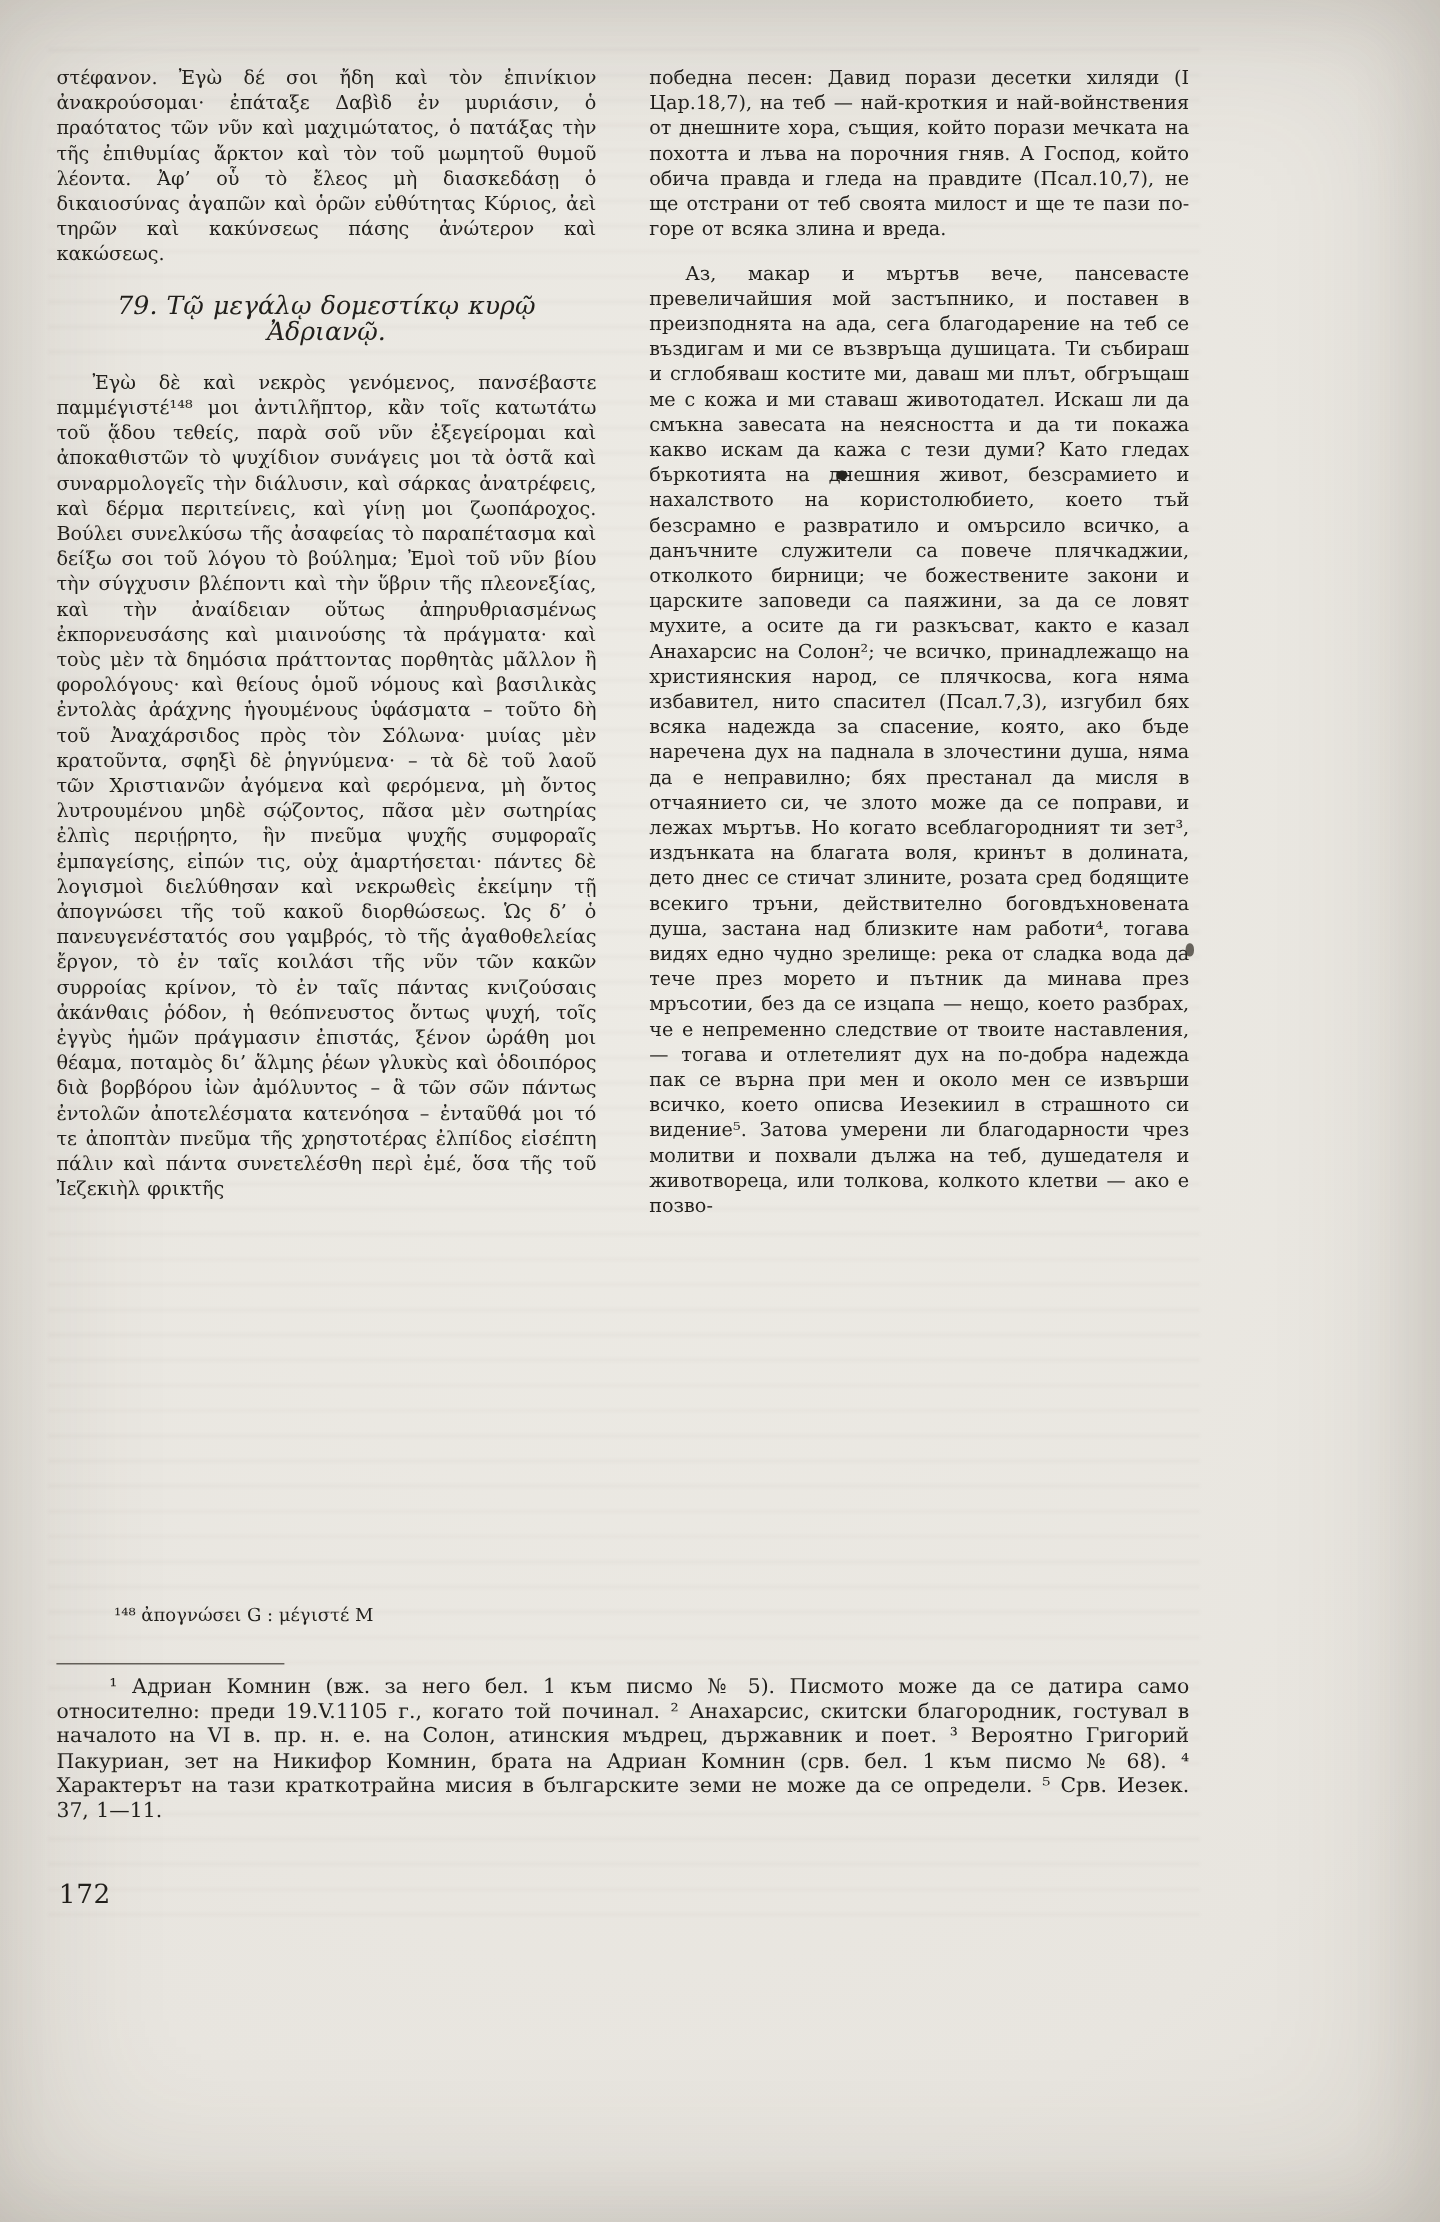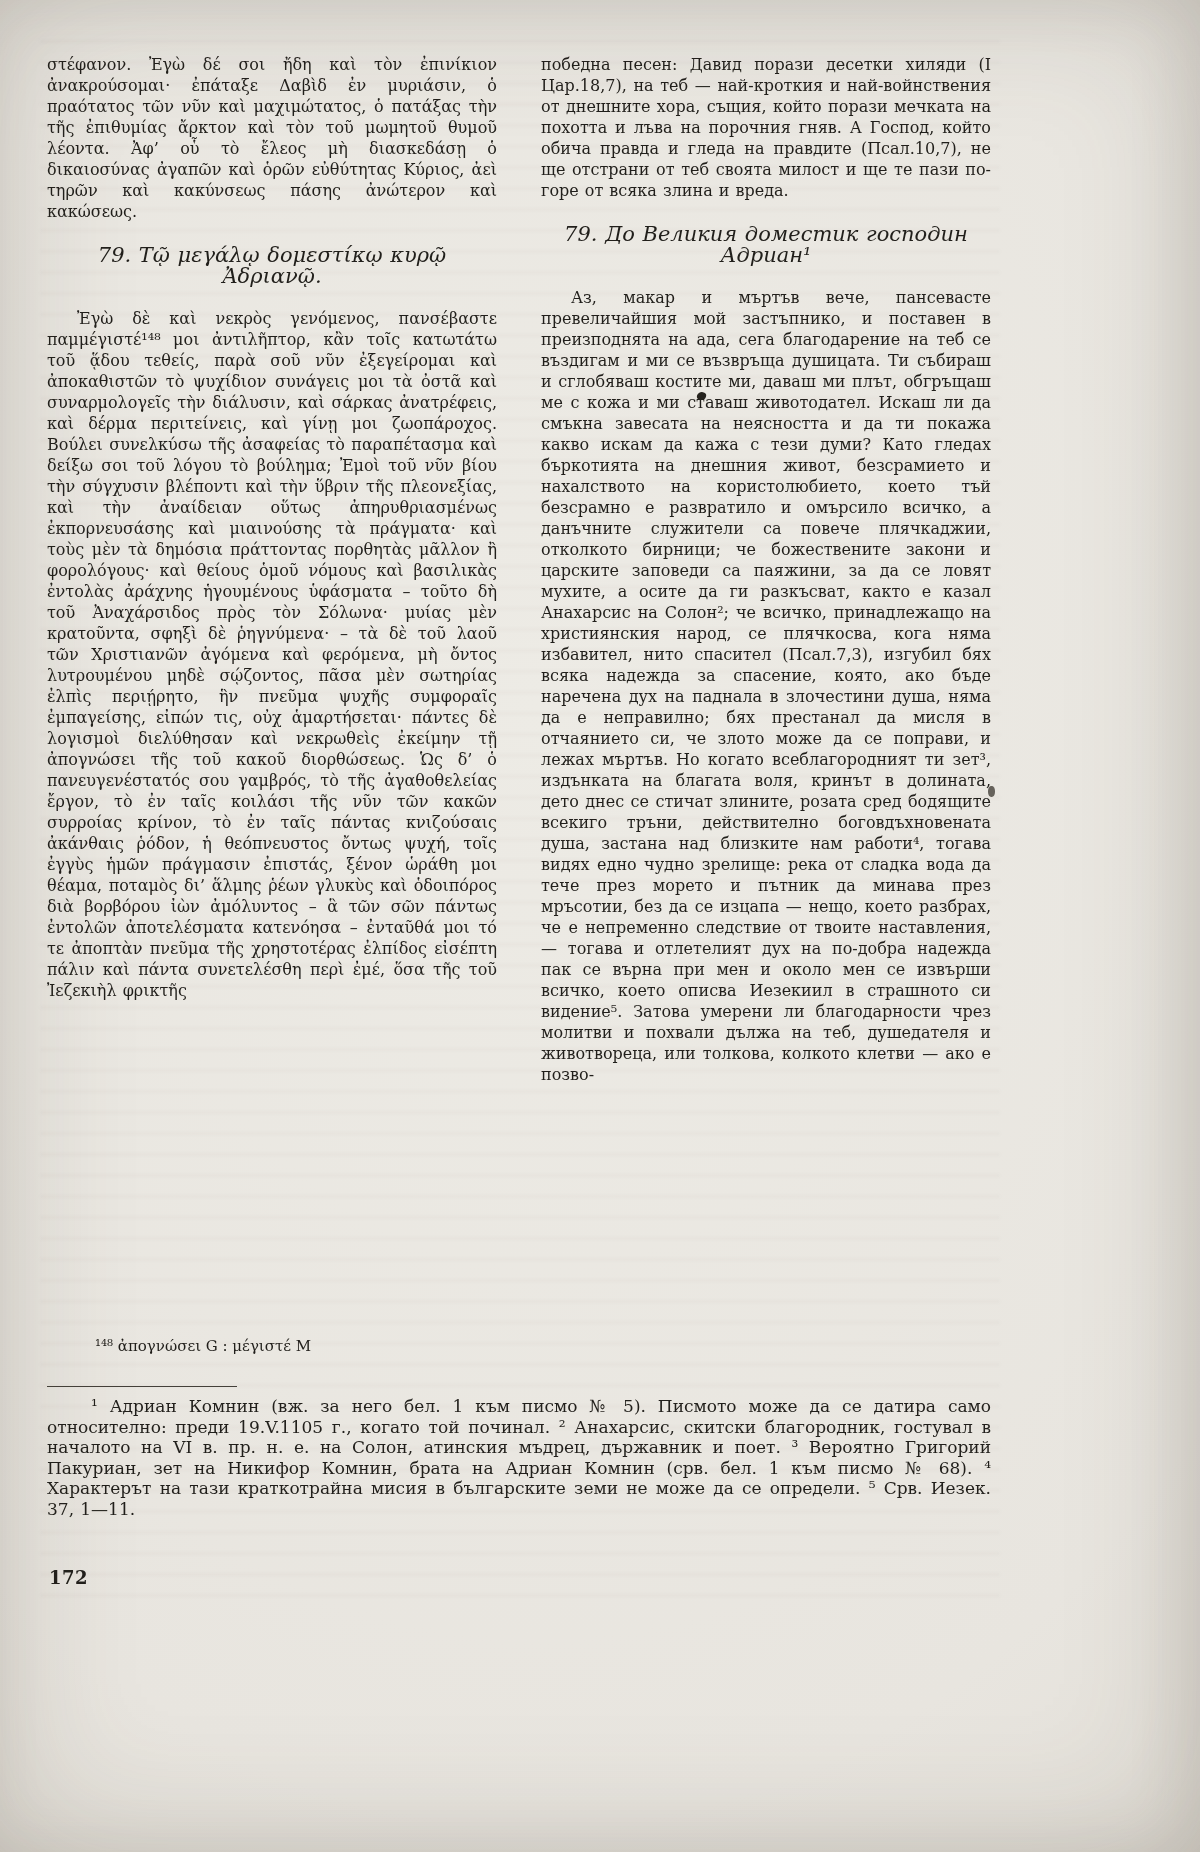--- a/index.html
+++ b/index.html
@@ -51,21 +51,21 @@
     border-top: 1px solid #44403a; z-index: 2;
   }
   .footnotes {
     position: absolute; left: 47px; top: 1396px; width: 944px; margin: 0;
     font-size: 17px; line-height: 20.6px;
     text-align: justify; text-indent: 44px;
     word-spacing: .05em; z-index: 2;
   }
   .page-number {
     position: absolute; left: 49px; top: 1567px;
-    font-size: 18px; letter-spacing: .5px; z-index: 2; font-weight: bold;
+    font-size: 22px; letter-spacing: .5px; z-index: 2;
   }
   .speck-a {
     position: absolute; left: 697px; top: 392px; width: 9px; height: 8px;
     background: #26231e; border-radius: 60% 40% 55% 45%;
     transform: rotate(15deg); z-index: 3;
   }
   .speck-b {
     position: absolute; left: 988px; top: 786px; width: 7px; height: 11px;
     background: #3a352d; border-radius: 45%; opacity: .75; z-index: 3;
   }
@@ -79,21 +79,20 @@
   <div class="columns">
 
     <section class="col">
       <p class="p0">στέφανον. Ἐγὼ δέ σοι ἤδη καὶ τὸν ἐπινίκιον ἀνακρούσομαι· ἐπάταξε Δαβὶδ ἐν μυριάσιν, ὁ πραότατος τῶν νῦν καὶ μαχιμώτατος, ὁ πατάξας τὴν τῆς ἐπιθυμίας ἄρκτον καὶ τὸν τοῦ μωμητοῦ θυμοῦ λέοντα. Ἀφ’ οὗ τὸ ἔλεος μὴ διασκεδάσῃ ὁ δικαιοσύνας ἀγαπῶν καὶ ὁρῶν εὐθύτητας Κύριος, ἀεὶ τηρῶν καὶ κακύνσεως πάσης ἀνώτερον καὶ κακώσεως.</p>
       <h2 class="heading">79. Τῷ μεγάλῳ δομεστίκῳ κυρῷ Ἀδριανῷ.</h2>
       <p class="p0 indent">Ἐγὼ δὲ καὶ νεκρὸς γενόμενος, πανσέβαστε παμμέγιστέ¹⁴⁸ μοι ἀντιλῆπτορ, κἂν τοῖς κατωτάτω τοῦ ᾅδου τεθείς, παρὰ σοῦ νῦν ἐξεγείρομαι καὶ ἀποκαθιστῶν τὸ ψυχίδιον συνάγεις μοι τὰ ὀστᾶ καὶ συναρμολογεῖς τὴν διάλυσιν, καὶ σάρκας ἀνατρέφεις, καὶ δέρμα περιτείνεις, καὶ γίνῃ μοι ζωοπάροχος. Βούλει συνελκύσω τῆς ἀσαφείας τὸ παραπέτασμα καὶ δείξω σοι τοῦ λόγου τὸ βούλημα; Ἐμοὶ τοῦ νῦν βίου τὴν σύγχυσιν βλέποντι καὶ τὴν ὕβριν τῆς πλεονεξίας, καὶ τὴν ἀναίδειαν οὕτως ἀπηρυθριασμένως ἐκπορνευσάσης καὶ μιαινούσης τὰ πράγματα· καὶ τοὺς μὲν τὰ δημόσια πράττοντας πορθητὰς μᾶλλον ἢ φορολόγους· καὶ θείους ὁμοῦ νόμους καὶ βασιλικὰς ἐντολὰς ἀράχνης ἡγουμένους ὑφάσματα – τοῦτο δὴ τοῦ Ἀναχάρσιδος πρὸς τὸν Σόλωνα· μυίας μὲν κρατοῦντα, σφηξὶ δὲ ῥηγνύμενα· – τὰ δὲ τοῦ λαοῦ τῶν Χριστιανῶν ἀγόμενα καὶ φερόμενα, μὴ ὄντος λυτρουμένου μηδὲ σῴζοντος, πᾶσα μὲν σωτηρίας ἐλπὶς περιῄρητο, ἣν πνεῦμα ψυχῆς συμφοραῖς ἐμπαγείσης, εἰπών τις, οὐχ ἁμαρτήσεται· πάντες δὲ λογισμοὶ διελύθησαν καὶ νεκρωθεὶς ἐκείμην τῇ ἀπογνώσει τῆς τοῦ κακοῦ διορθώσεως. Ὡς δ’ ὁ πανευγενέστατός σου γαμβρός, τὸ τῆς ἀγαθοθελείας ἔργον, τὸ ἐν ταῖς κοιλάσι τῆς νῦν τῶν κακῶν συρροίας κρίνον, τὸ ἐν ταῖς πάντας κνιζούσαις ἀκάνθαις ῥόδον, ἡ θεόπνευστος ὄντως ψυχή, τοῖς ἐγγὺς ἡμῶν πράγμασιν ἐπιστάς, ξένον ὡράθη μοι θέαμα, ποταμὸς δι’ ἅλμης ῥέων γλυκὺς καὶ ὁδοιπόρος διὰ βορβόρου ἰὼν ἀμόλυντος – ἃ τῶν σῶν πάντως ἐντολῶν ἀποτελέσματα κατενόησα – ἐνταῦθά μοι τό τε ἀποπτὰν πνεῦμα τῆς χρηστοτέρας ἐλπίδος εἰσέπτη πάλιν καὶ πάντα συνετελέσθη περὶ ἐμέ, ὅσα τῆς τοῦ Ἰεζεκιὴλ φρικτῆς</p>
     </section>
 
     <section class="col">
       <p class="p0">победна песен: Давид порази десетки хиляди (I Цар.18,7), на теб — най-кроткия и най-войнствения от днешните хора, същия, който порази мечката на похотта и лъва на порочния гняв. А Господ, който обича правда и гледа на правдите (Псал.10,7), не ще отстрани от теб своята милост и ще те пази по-горе от всяка злина и вреда.</p>
-      <h2 class="heading">79. До Великия доместик господин Адриан¹</h2>
       <p class="p0 indent">Аз, макар и мъртъв вече, пансевасте превеличайшия мой застъпнико, и поставен в преизподнята на ада, сега благодарение на теб се въздигам и ми се възвръща душицата. Ти събираш и сглобяваш костите ми, даваш ми плът, обгръщаш ме с кожа и ми ставаш животодател. Искаш ли да смъкна завесата на неясността и да ти покажа какво искам да кажа с тези думи? Като гледах бъркотията на днешния живот, безсрамието и нахалството на користолюбието, което тъй безсрамно е развратило и омърсило всичко, а данъчните служители са повече плячкаджии, отколкото бирници; че божествените закони и царските заповеди са паяжини, за да се ловят мухите, а осите да ги разкъсват, както е казал Анахарсис на Солон²; че всичко, принадлежащо на християнския народ, се плячкосва, кога няма избавител, нито спасител (Псал.7,3), изгубил бях всяка надежда за спасение, която, ако бъде наречена дух на паднала в злочестини душа, няма да е неправилно; бях престанал да мисля в отчаянието си, че злото може да се поправи, и лежах мъртъв. Но когато всеблагородният ти зет³, издънката на благата воля, кринът в долината, дето днес се стичат злините, розата сред бодящите всекиго тръни, действително боговдъхновената душа, застана над близките нам работи⁴, тогава видях едно чудно зрелище: река от сладка вода да тече през морето и пътник да минава през мръсотии, без да се изцапа — нещо, което разбрах, че е непременно следствие от твоите наставления, — тогава и отлетелият дух на по-добра надежда пак се върна при мен и около мен се извърши всичко, което описва Иезекиил в страшното си видение⁵. Затова умерени ли благодарности чрез молитви и похвали дължа на теб, душедателя и животвореца, или толкова, колкото клетви — ако е позво-</p>
     </section>
 
   </div>
 </main>
 
 <div class="apparatus">¹⁴⁸ ἀπογνώσει G : μέγιστέ M</div>
 
 <div class="fn-rule"></div>
 

